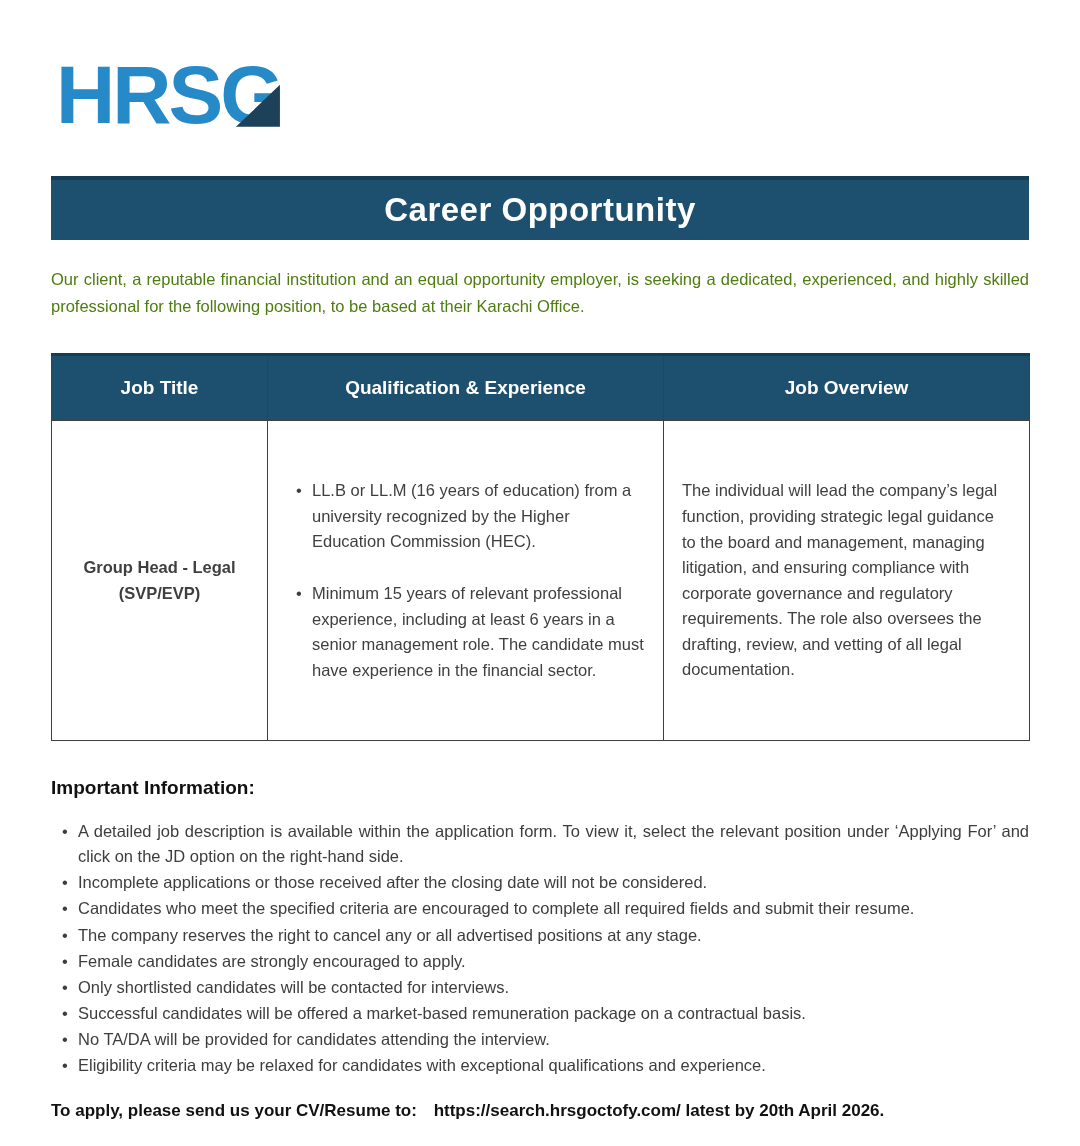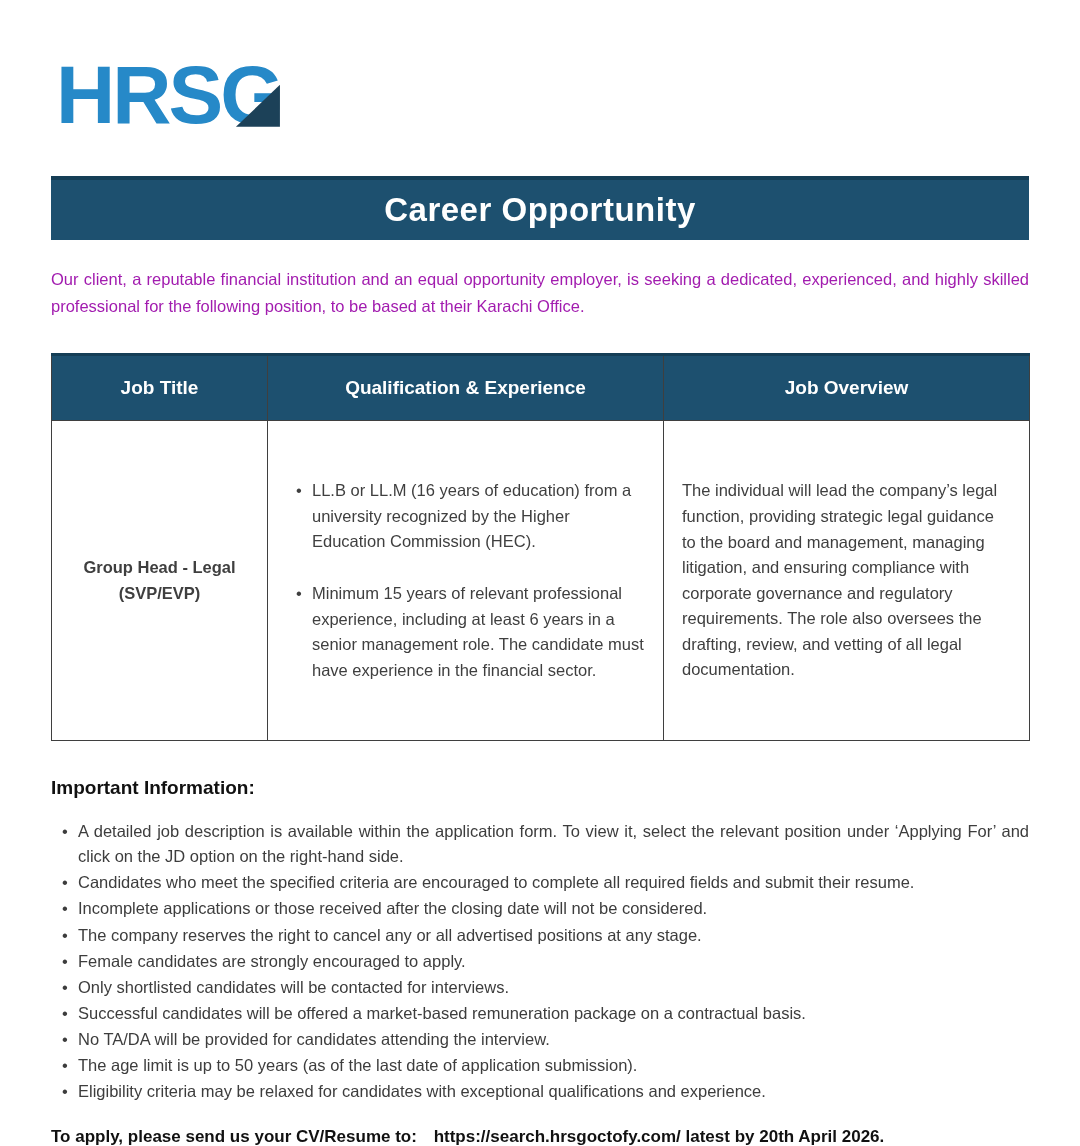--- a/index.html
+++ b/index.html
@@ -57,21 +57,21 @@
     font-weight: bold;
     letter-spacing: 0.5px;
   }
 
   
   .intro {
     margin-top: 26px;
     font-size: 16.5px;
     line-height: 1.62;
     text-align: justify;
-    color: #a21caf;
+    color: #4d7c0f;
   }
 
   
   table.position-table {
     margin-top: 34px;
     width: 100%;
     border-collapse: collapse;
     table-layout: fixed;
   }
   table.position-table th,
@@ -209,26 +209,25 @@
           <p>The individual will lead the company’s legal function, providing strategic legal guidance to the board and management, managing litigation, and ensuring compliance with corporate governance and regulatory requirements. The role also oversees the drafting, review, and vetting of all legal documentation.</p>
         </td>
       </tr>
     </tbody>
   </table>
 
   <h2 class="info-heading">Important Information:</h2>
 
   <ul class="info-list">
     <li>A detailed job description is available within the application form. To view it, select the relevant position under ‘Applying For’ and click on the JD option on the right-hand side.</li>
+    <li>Incomplete applications or those received after the closing date will not be considered.</li>
     <li>Candidates who meet the specified criteria are encouraged to complete all required fields and submit their resume.</li>
-    <li>Incomplete applications or those received after the closing date will not be considered.</li>
     <li>The company reserves the right to cancel any or all advertised positions at any stage.</li>
     <li>Female candidates are strongly encouraged to apply.</li>
     <li>Only shortlisted candidates will be contacted for interviews.</li>
     <li>Successful candidates will be offered a market-based remuneration package on a contractual basis.</li>
     <li>No TA/DA will be provided for candidates attending the interview.</li>
-    <li>The age limit is up to 50 years (as of the last date of application submission).</li>
     <li>Eligibility criteria may be relaxed for candidates with exceptional qualifications and experience.</li>
   </ul>
 
   <p class="apply-footer"><span>To apply, please send us your CV/Resume to: </span><span class="url">https://search.hrsgoctofy.com/</span><span> latest by 20th April 2026.</span></p>
 
 </div>
 
 </body></html>

